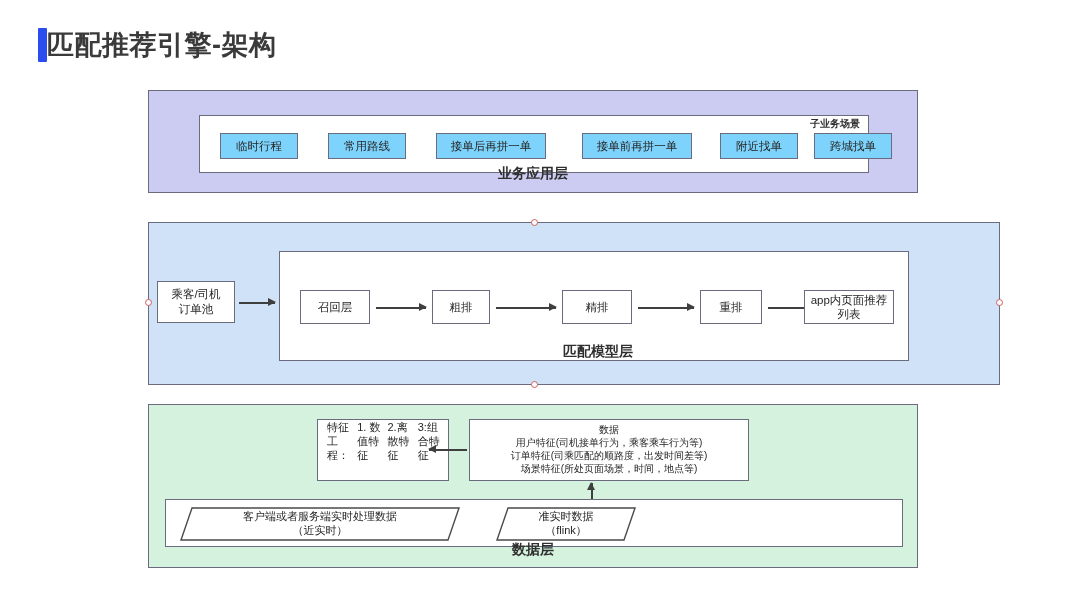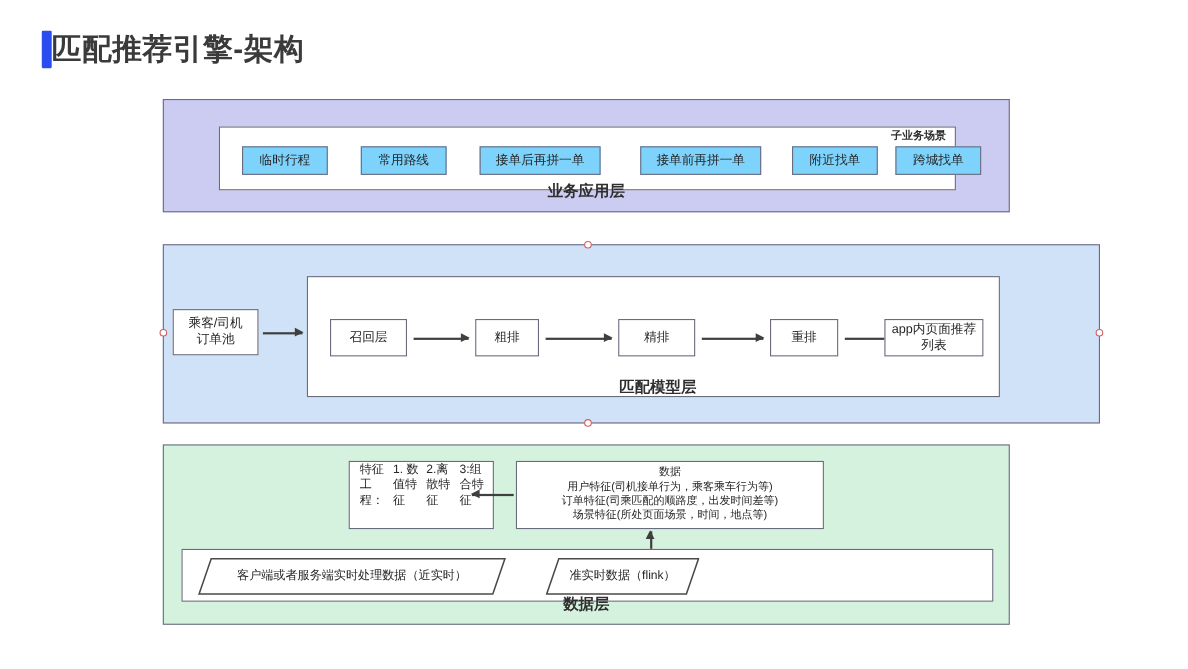--- a/index.html
+++ b/index.html
@@ -209,21 +209,21 @@
   .para-shape {
     position: absolute;
     left: 0; top: 0;
     width: 100%; height: 100%;
   }
   .para-text {
     position: absolute;
     left: 0; top: 0;
     width: 100%; height: 100%;
     display: flex;
-    flex-direction: row;
+    flex-direction: column;
     align-items: center;
     justify-content: center;
     font-size: 11px;
     color: #262626;
     line-height: 1.25;
     text-align: center;
   }
 
   
   .handle {

